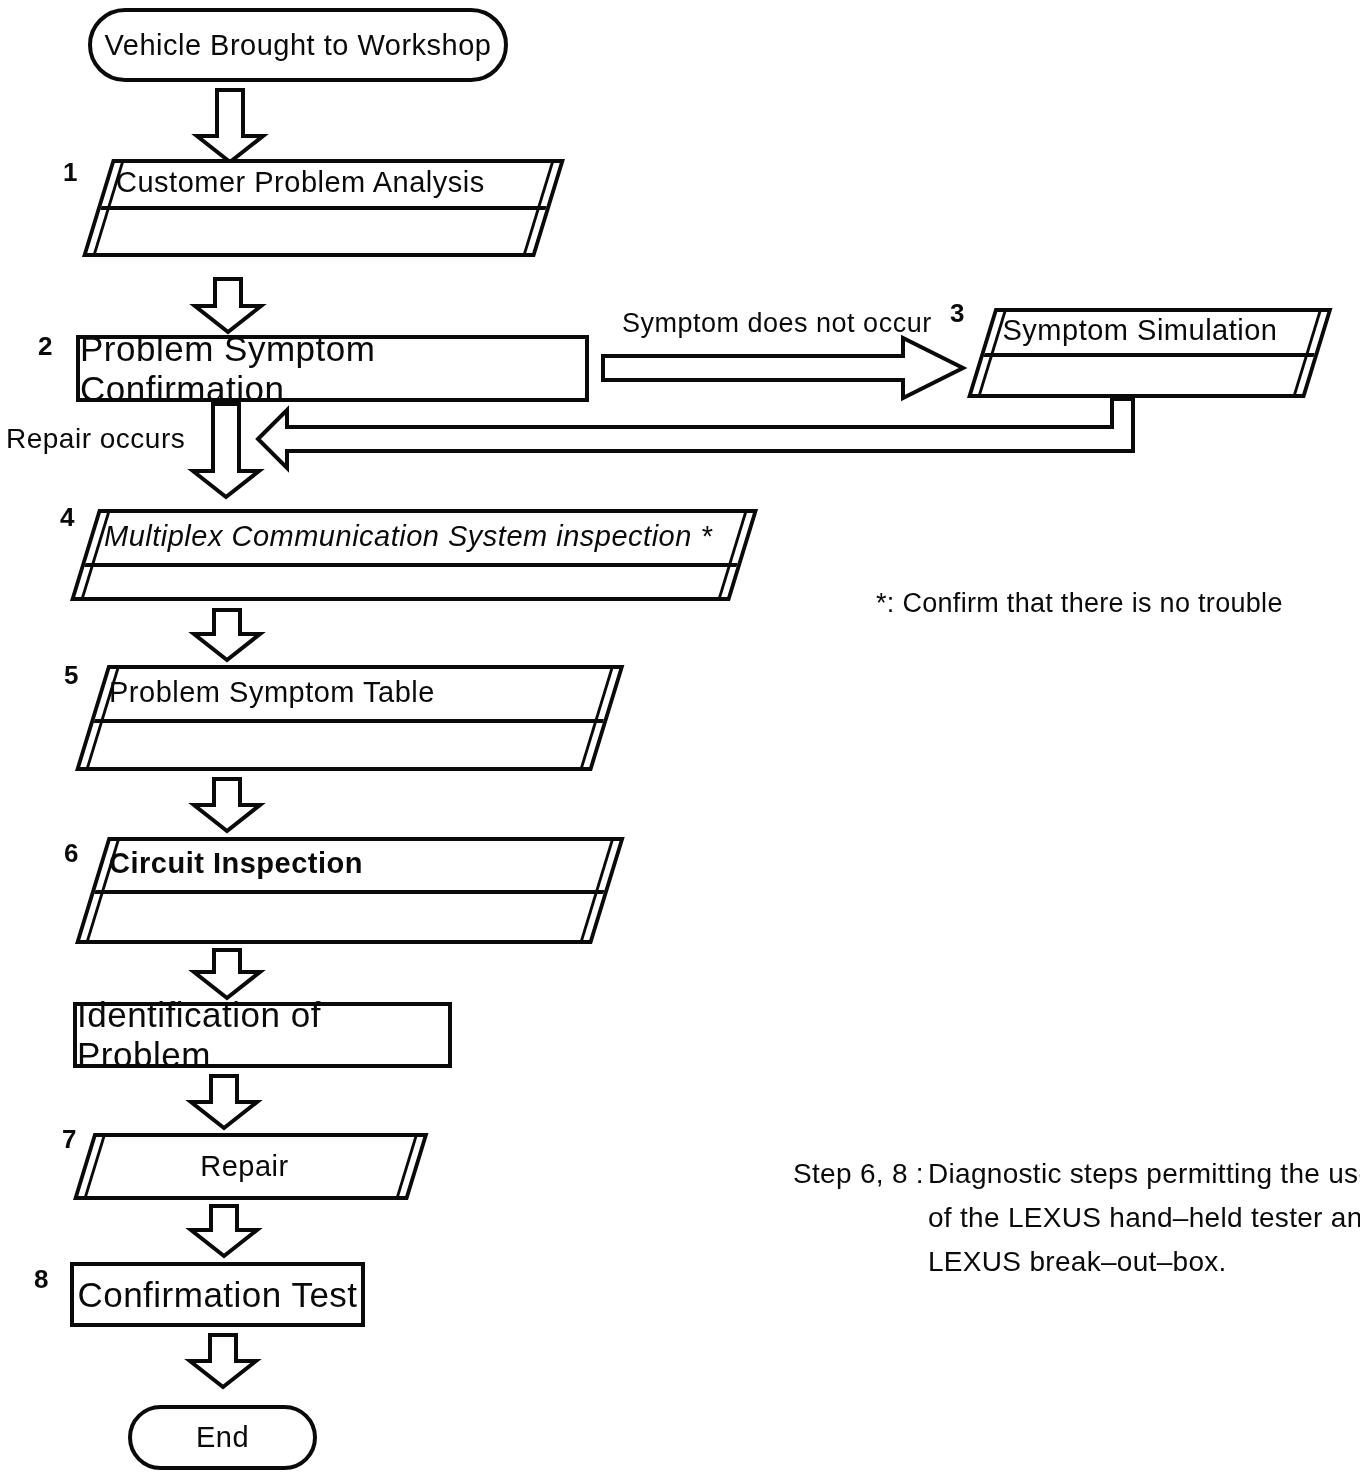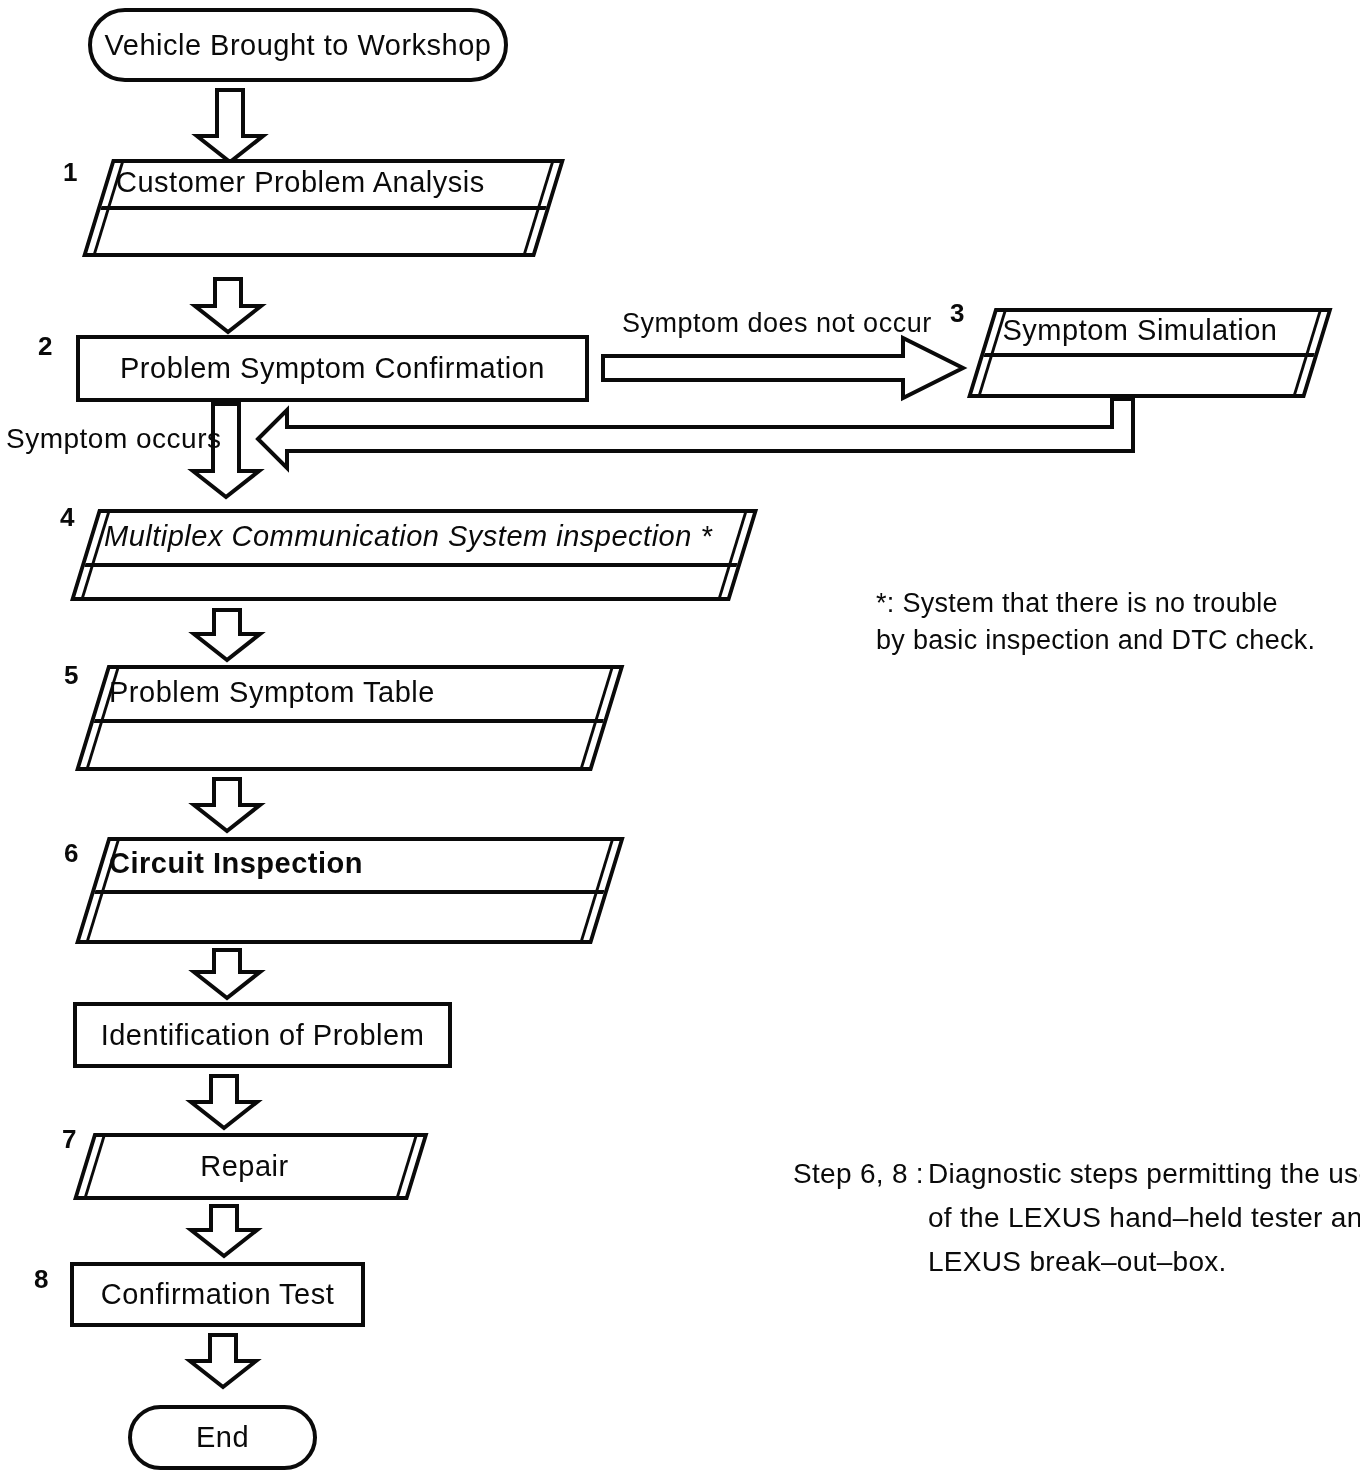--- a/index.html
+++ b/index.html
@@ -12,21 +12,21 @@
   
   .stadium{
     border:4px solid #0a0a0a;border-radius:40px;background:#fff;
     display:flex;align-items:center;justify-content:center;
     font-size:29px;letter-spacing:0.5px;
   }
   
   .rect{
     border:4px solid #0a0a0a;background:#fff;
     display:flex;align-items:center;justify-content:center;
-    font-size:29px;letter-spacing:0.5px;
+    font-size:35px;letter-spacing:0.5px;
   }
   
   .pgram{position:absolute;z-index:2;}
   .pgram .skew{
     position:absolute;left:0;top:0;width:100%;height:100%;
     border:4px solid #0a0a0a;background:#fff;box-sizing:border-box;
     transform:skewX(-17deg);transform-origin:0 100%;
   }
   .pgram .slant{position:absolute;top:0;bottom:0;width:3px;background:#0a0a0a;}
   .pgram .slant.l{left:6px;}
@@ -77,21 +77,21 @@
     </div>
     <div class="plabel" style="top:0;height:47px;">Customer Problem Analysis</div>
   </div>
 
   <div class="stepnum" style="left:38px;top:331px;">2</div>
   <div class="node rect" style="left:76px;top:335px;width:513px;height:67px;">
     <span>Problem Symptom Confirmation</span>
   </div>
 
   <div class="edgelabel" style="left:622px;top:308px;font-size:27px;">Symptom does not occur</div>
-  <div class="edgelabel" style="left:6px;top:423px;">Symptom occurs</div>
+  <div class="edgelabel" style="left:6px;top:423px;">Repair occurs</div>
 
   <div class="stepnum" style="left:950px;top:298px;">3</div>
   <div class="pgram" style="left:967px;top:308px;width:338px;height:90px;">
     <div class="skew">
       <span class="slant l"></span>
         <span class="slant r"></span>
       <div class="divider" style="top:41px;"></div>
     </div>
     <div class="plabel center" style="top:0;height:45px;">Symptom Simulation</div>
   </div>
@@ -100,22 +100,21 @@
   <div class="pgram" style="left:70px;top:509px;width:660px;height:92px;">
     <div class="skew">
       <span class="slant l"></span>
         <span class="slant r"></span>
       <div class="divider" style="top:50px;"></div>
     </div>
     <div class="plabel" style="top:0;height:54px;font-style:italic;">Multiplex Communication System inspection *</div>
   </div>
 
   <div class="note" style="left:876px;top:588px;font-size:27px;">
-    <div class="ln" style="margin-bottom:6px;">*: System that there is no trouble</div>
-    <div class="ln">by basic inspection and DTC check.</div>
+    <div class="ln" style="margin-bottom:6px;">*: Confirm that there is no trouble</div>
   </div>
 
   <div class="stepnum" style="left:64px;top:660px;">5</div>
   <div class="pgram" style="left:75px;top:665px;width:517px;height:106px;">
     <div class="skew">
       <span class="slant l"></span>
         <span class="slant r"></span>
       <div class="divider" style="top:50px;"></div>
     </div>
     <div class="plabel" style="top:0;height:54px;">Problem Symptom Table</div>

